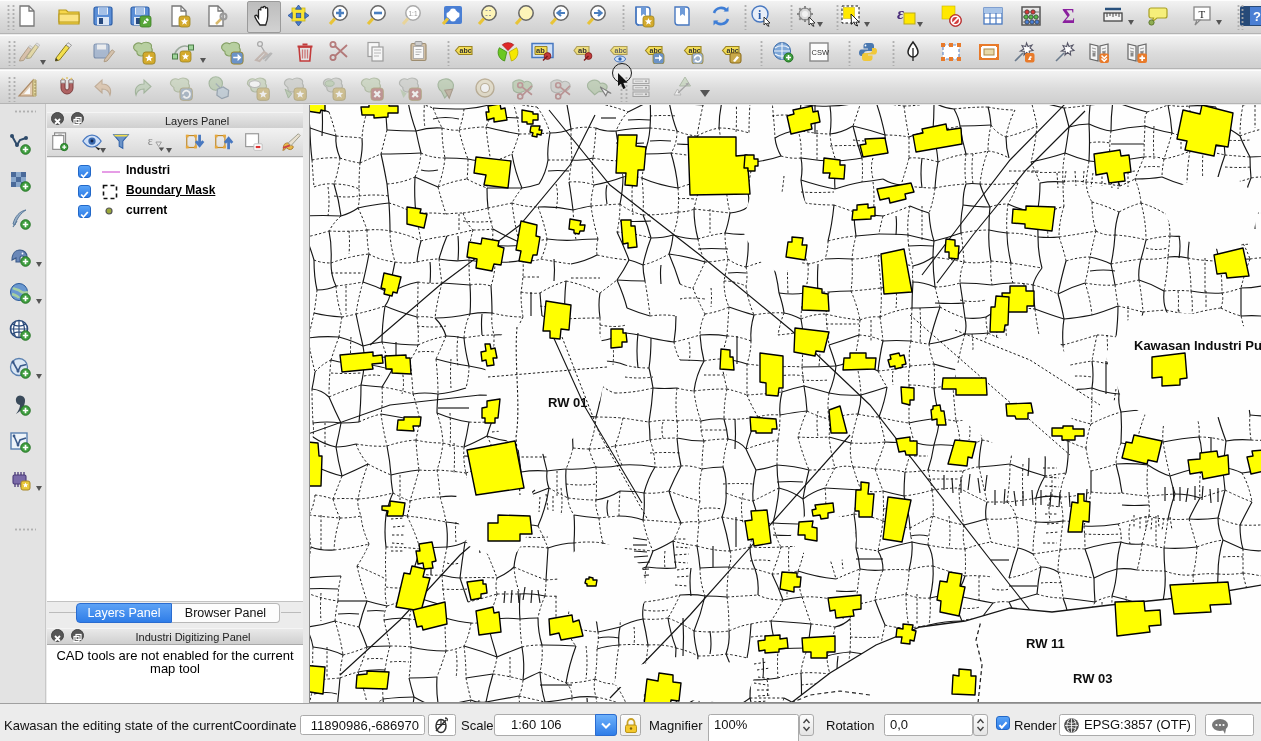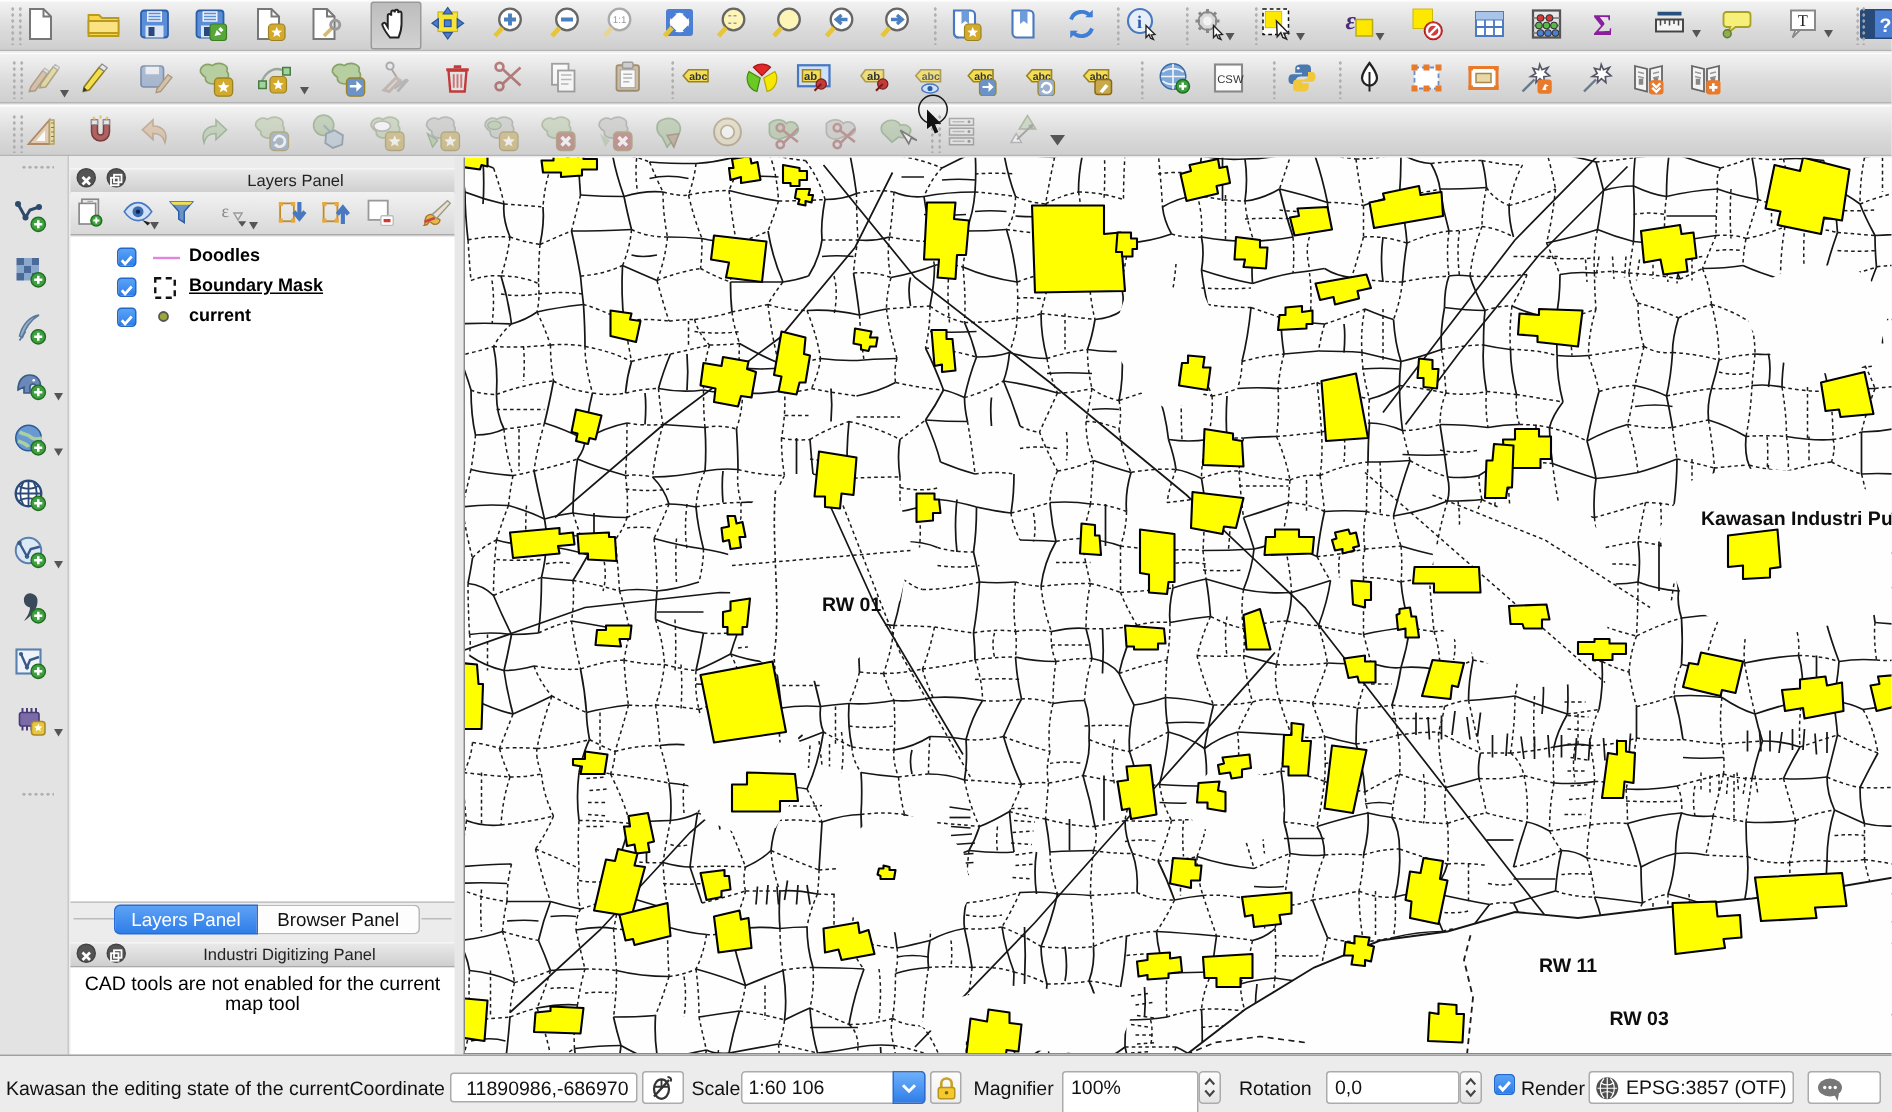--- a/index.html
+++ b/index.html
@@ -672,21 +672,21 @@
     </svg></div>
 <svg class="abs" style="left:100px;top:168px" width="22" height="8">
     <path d="M2 4h18" stroke="#e085e0" stroke-width="1.6"></path>
   </svg>
 <svg class="abs" style="left:102px;top:184px" width="16" height="16">
     <rect x="1.5" y="1.5" width="13" height="13" fill="none" stroke="#111" stroke-width="1.6" stroke-dasharray="4,3"></rect>
   </svg>
 <svg class="abs" style="left:104px;top:206px" width="12" height="12">
     <circle cx="5" cy="5" r="3" fill="#9aa83a" stroke="#555" stroke-width="1.2"></circle>
   </svg>
-<div class="abs" style="left:126px;top:163px;font-size:12px;font-weight:bold;color:#000">Doodles</div>
+<div class="abs" style="left:126px;top:163px;font-size:12px;font-weight:bold;color:#000">Industri</div>
 <div class="abs" style="left:126px;top:183px;font-size:12px;font-weight:bold;color:#000;text-decoration:underline">Boundary Mask</div>
 <div class="abs" style="left:126px;top:203px;font-size:12px;font-weight:bold;color:#000">current</div>
 <div class="abs" style="left:47px;top:601px;width:256px;height:23px;background:#ececec;border-top:1px solid #c2c2c2"></div>
 <div class="abs" style="left:49px;top:612px;width:28px;height:1px;background:#bbb"></div>
 <div class="abs" style="left:281px;top:612px;width:20px;height:1px;background:#bbb"></div>
 <div class="abs" style="left:76px;top:603px;width:96px;height:20px;background:linear-gradient(#5da2f5,#2f7de8);border:1px solid #2a6cd0;border-radius:4px 0 0 4px;color:#fff;font-size:12.5px;text-align:center;line-height:19px">Layers Panel</div>
 <div class="abs" style="left:172px;top:603px;width:108px;height:20px;background:#fdfdfd;border:1px solid #b8b8b8;border-left:none;border-radius:0 4px 4px 0;color:#111;font-size:12.5px;text-align:center;line-height:19px">Browser Panel</div>
 <div class="panelhdr" style="left:47px;top:628px;width:256px;height:17px;line-height:16px;text-indent:36px">Industri Digitizing Panel</div>
 <div class="circbtn" style="left:51px;top:629px"><svg width="11" height="11" viewBox="0 0 11 11">
       <path d="M3 3l5 5M8 3l-5 5" stroke="#fff" stroke-width="1.8"></path>
@@ -2888,21 +2888,21 @@
 <div class="fld" style="left:300px;top:715px;width:125px;height:20px;text-align:right">11890986,-686970</div>
 <div class="fld" style="left:428px;top:714px;width:28px;height:22px">
     <svg width="18" height="18" viewBox="0 0 18 18" style="position:absolute;left:4px;top:1px">
       <ellipse cx="8" cy="10" rx="5" ry="6.5" fill="none" stroke="#333" stroke-width="1.5"></ellipse>
       <path d="M8 3.5V10M3 8.5h10" stroke="#333" stroke-width="1.2"></path>
       <path d="M12 2c2 0 3 1.5 2 3" fill="none" stroke="#333" stroke-width="1.3"></path>
       <path d="M3 15l10-11" stroke="#333" stroke-width="1.6"></path>
     </svg>
   </div>
 <div class="abs" style="left:461px;top:718px;font-size:13px;color:#111;white-space:nowrap">Scale</div>
-<div class="fld" style="left:494px;top:714px;width:123px;height:22px;padding-left:4px;line-height:16px;border-radius:3px">1:60 106</div>
+<div class="fld" style="left:494px;top:714px;width:123px;height:22px;padding-left:16px;line-height:16px;border-radius:3px">1:60 106</div>
 <div class="abs" style="left:595px;top:714px;width:22px;height:22px;background:linear-gradient(#6db1fb,#2f7de8);border:1px solid #2a6cd0;border-radius:0 3px 3px 0"><svg width="20" height="20" viewBox="0 0 20 20">
       <path d="M6 8.5l4 4 4-4" fill="none" stroke="#fff" stroke-width="2"></path>
     </svg></div>
 <div class="fld" style="left:620px;top:714px;width:21px;height:22px;background:linear-gradient(#fdfdfd,#eee)">
     <svg width="16" height="17" viewBox="0 0 16 17" style="position:absolute;left:1.5px;top:2px">
       <path d="M4.5 8V5.5a3.5 3.5 0 0 1 7 0V8" fill="none" stroke="#c9a227" stroke-width="1.8"></path>
       <rect x="2.5" y="8" width="11" height="7.5" rx="1.5" fill="#f5c92c" stroke="#b8941c" stroke-width="1"></rect>
       <circle cx="8" cy="11.5" r="1.2" fill="#7a6210"></circle>
     </svg>
   </div>

